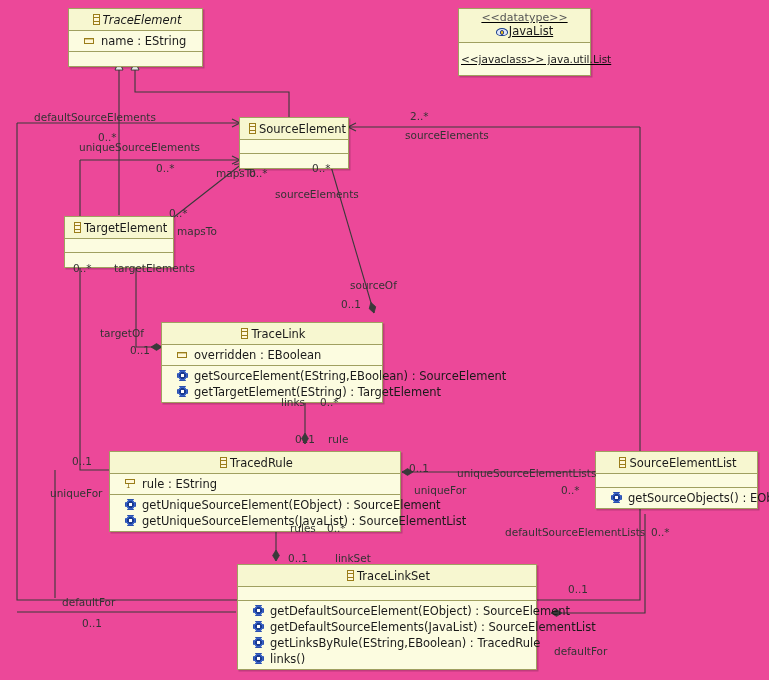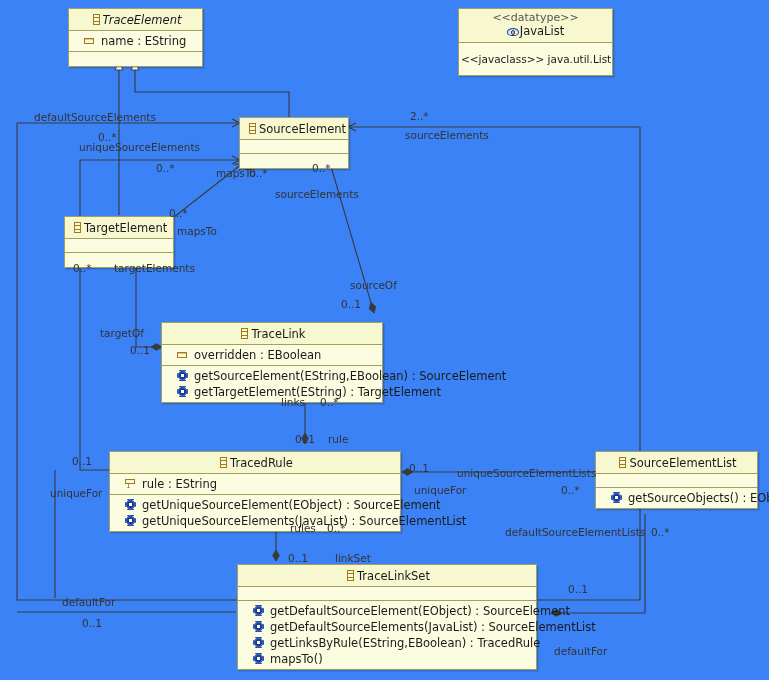--- a/index.html
+++ b/index.html
@@ -7,21 +7,21 @@
     padding: 0;
     background: #ffffff;
   }
   body {
     font-family: "DejaVu Sans", sans-serif;
   }
   #canvas {
     position: relative;
     width: 769px;
     height: 680px;
-    background: #3b82f6;
+    background: #ec4899;
     overflow: hidden;
   }
   svg#edges {
     position: absolute;
     left: 0;
     top: 0;
     width: 769px;
     height: 680px;
     pointer-events: none;
   }
@@ -256,21 +256,21 @@
     </div>
     <div class="uml-compartment">
       <div class="member">
         <span class="icn icn-attr"></span>
         <span class="mtext">name : EString</span>
       </div>
     </div>
     <div class="uml-compartment last empty"></div>
   </div>
 
-  <div class="uml-class" style="left:458px; top:8px; width:155px;">
+  <div class="uml-class" style="left:458px; top:8px; width:133px;text-decoration:underline;">
     <div class="uml-header nolabelborder" style="padding-top:2px;">
       <div class="stereo">&lt;&lt;datatype&gt;&gt;</div>
       <div style="line-height:15px;">
         <span class="icn icn-datatype"></span><span class="cname">JavaList</span>
       </div>
     </div>
     <div class="uml-compartment last" style="padding:1px 0;">
       <div class="dtfooter">&lt;&lt;javaclass&gt;&gt; java.util.List</div>
     </div>
   </div>
@@ -361,21 +361,21 @@
       <div class="member">
         <span class="icn icn-op"></span>
         <span class="mtext">getDefaultSourceElements(JavaList) : SourceElementList</span>
       </div>
       <div class="member">
         <span class="icn icn-op"></span>
         <span class="mtext">getLinksByRule(EString,EBoolean) : TracedRule</span>
       </div>
       <div class="member">
         <span class="icn icn-op"></span>
-        <span class="mtext">mapsTo()</span>
+        <span class="mtext">links()</span>
       </div>
     </div>
   </div>
 
   <div class="elabel" style="left:34px; top:111px;">defaultSourceElements</div>
   <div class="elabel" style="left:98px; top:131px;">0..*</div>
 
   <div class="elabel" style="left:79px; top:141px;">uniqueSourceElements</div>
   <div class="elabel" style="left:156px; top:162px;">0..*</div>
 

